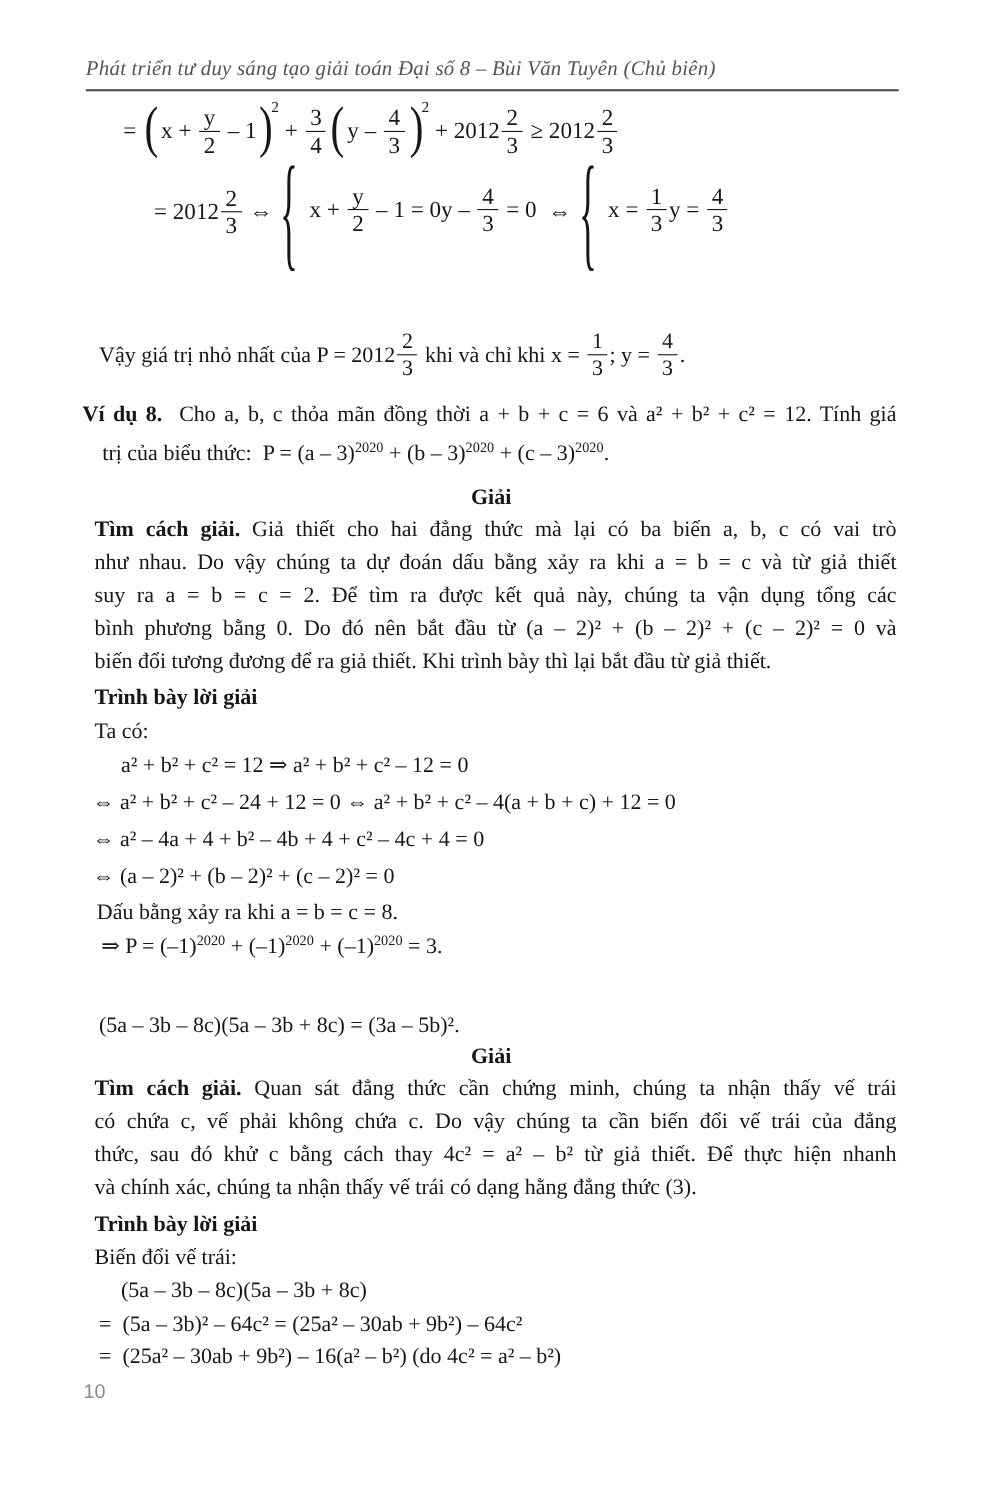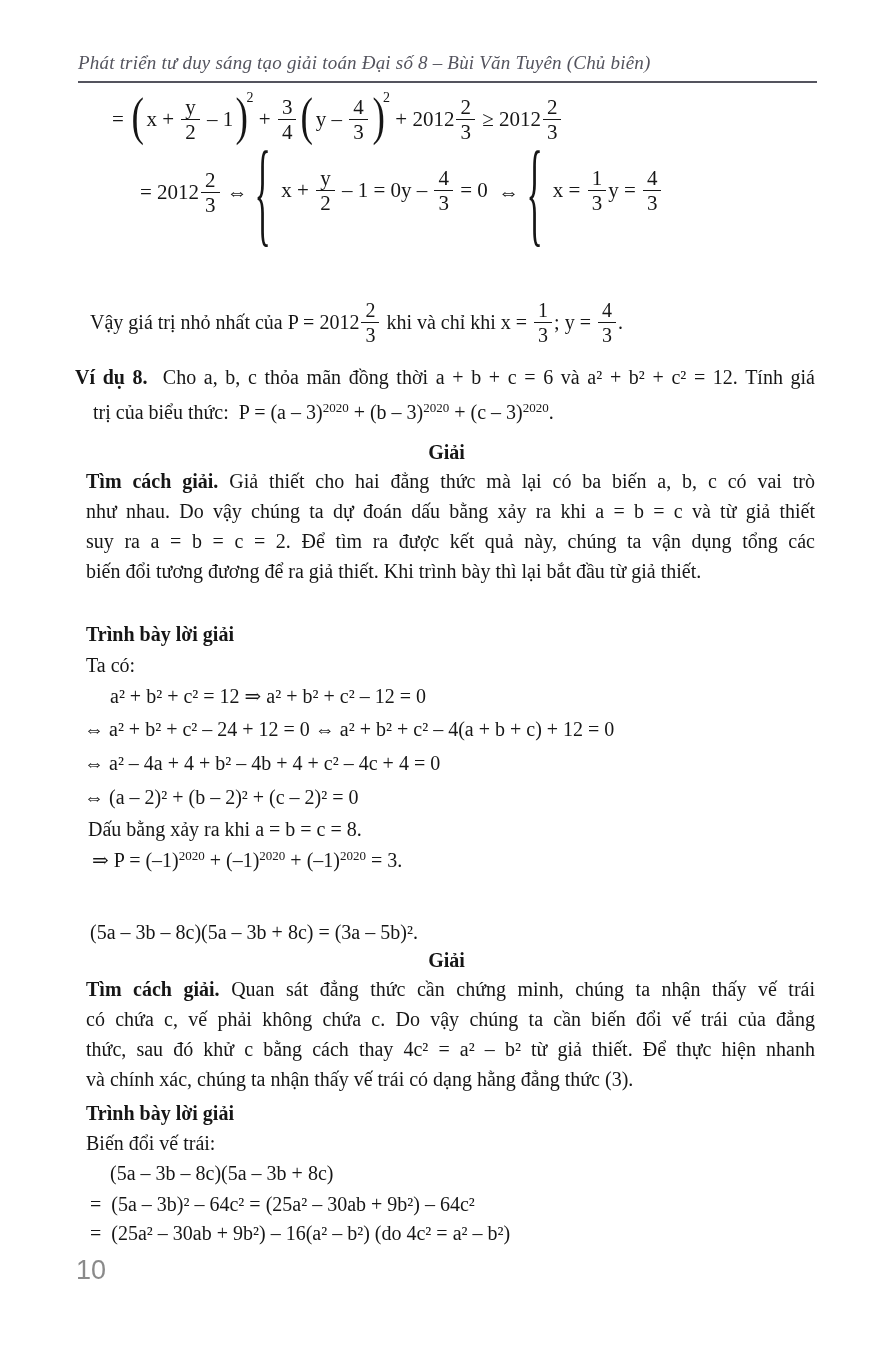--- a/index.html
+++ b/index.html
@@ -50,21 +50,21 @@
   #vd9l2{left:90px;top:917px;}
   #giai2{top:946px;}
   #tcg2{left:86px;top:974px;width:729px;}
   #tbl2{left:86px;top:1098px;}
   #bdvt{left:86px;top:1128px;}
   #m6{left:110px;top:1158px;}
   #m7{left:90px;top:1189px;}
   #m8{left:90px;top:1218px;}
   #pageno{position:absolute;left:76px;top:1255px;
           font-family:"Liberation Sans","DejaVu Sans",sans-serif;
-          font-size:27px;color:var(--page-number,#8a8a8a);}
+          font-size:18px;color:var(--page-number,#8a8a8a);}
 </style>
 </head>
 <body>
 
 <div class="page">
 
   <div class="header">
     <span>Phát triển tư duy sáng tạo giải toán Đại số 8 – Bùi Văn Tuyên (Chủ biên)</span>
   </div>
 
@@ -87,20 +87,21 @@
 
   <div class="line" id="vd8l1"><b>Ví dụ 8.</b>&nbsp; Cho a, b, c thỏa mãn đồng thời a + b + c = 6 và a² + b² + c² = 12. Tính giá</div>
   <div class="line" id="vd8l2">trị của biểu thức:&nbsp; P = (a – 3)<sup class="exp">2020</sup> + (b – 3)<sup class="exp">2020</sup> + (c – 3)<sup class="exp">2020</sup>.</div>
 
   <div class="center-b" id="giai1">Giải</div>
 
   <div class="para" id="tcg1">
       <div class="pline just"><b>Tìm cách giải.</b> Giả thiết cho hai đẳng thức mà lại có ba biến a, b, c có vai trò</div>
       <div class="pline just">như nhau. Do vậy chúng ta dự đoán dấu bằng xảy ra khi a = b = c và từ giả thiết</div>
       <div class="pline just">suy ra a = b = c = 2. Để tìm ra được kết quả này, chúng ta vận dụng tổng các</div>
+      <div class="pline just">bình phương bằng 0. Do đó nên bắt đầu từ (a – 2)² + (b – 2)² + (c – 2)² = 0 và</div>
       <div class="pline">biến đổi tương đương để ra giả thiết. Khi trình bày thì lại bắt đầu từ giả thiết.</div>
     </div>
 
   <div class="line b" id="tbl1">Trình bày lời giải</div>
   <div class="line" id="taco">Ta có:</div>
 
   <div class="line" id="m1">a² + b² + c² = 12 ⇒ a² + b² + c² – 12 = 0</div>
   <div class="line" id="m2">⇔ a² + b² + c² – 24 + 12 = 0 ⇔ a² + b² + c² – 4(a + b + c) + 12 = 0</div>
   <div class="line" id="m3">⇔ a² – 4a + 4 + b² – 4b + 4 + c² – 4c + 4 = 0</div>
   <div class="line" id="m4">⇔ (a – 2)² + (b – 2)² + (c – 2)² = 0</div>

